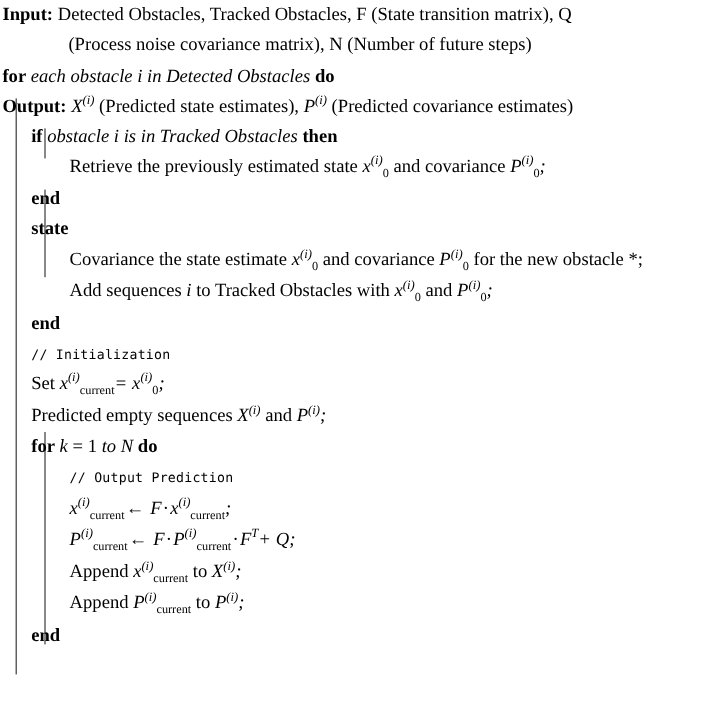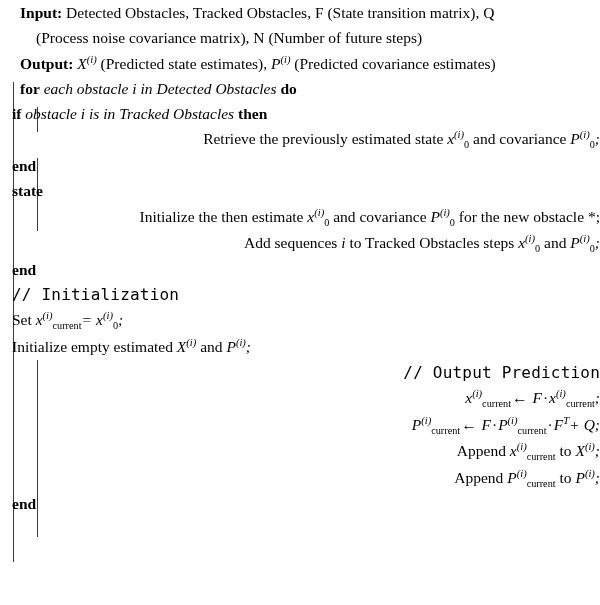--- a/index.html
+++ b/index.html
@@ -27,26 +27,26 @@
   .line {
     position: relative;
     height: 25.3px;
     line-height: 25.3px;
     white-space: nowrap;
     padding-left: 2px;
   }
   .line.tall { height: 26.5px; line-height: 26.5px; }
 
   
-  .ind0 { padding-left: 20px; }
-  .ind1 { padding-left: 12px; }
-  .ind2 { padding-left: 58px; text-align: right; }
+  .ind0 { padding-left: 2px; }
+  .ind1 { padding-left: 26px; }
+  .ind2 { padding-left: 58px; }
 
   
-  .cont { padding-left: 36px; }
+  .cont { padding-left: 57px; }
 
   
   .guide {
     position: absolute;
     width: 1.4px;
     background: #3a3a3a;
   }
 
   
   b, .kw {
@@ -66,21 +66,21 @@
     font-style: italic;
   }
   sub {
     font-size: 0.66em;
     vertical-align: sub;
     line-height: 0;
     font-style: normal;
   }
   .cmt {
     font-family: "DejaVu Sans Mono", "Liberation Mono", monospace;
-    font-size: 16px;
+    font-size: 11px;
     letter-spacing: 0.2px;
     font-style: normal;
   }
   .op { font-style: normal; padding: 0 1px; }
   .semi { font-style: italic; }
 </style>
 </head>
 <body>
 
 <div id="algo">
@@ -91,68 +91,71 @@
   <div class="guide" style="left:37px; top:360px; height:177px;"></div>
 
   <div class="line ind0">
     <b>Input:</b><span> </span><span>Detected Obstacles, Tracked Obstacles, F (State transition matrix), Q</span>
   </div>
   <div class="line cont">
     <span>(Process noise covariance matrix), N (Number of future steps)</span>
   </div>
 
   <div class="line ind0">
-    <b>Output:</b><span> </span><span class="math">X</span><sup>(i)</sup><span> </span><span>(Predicted state estimates),</span><span> </span><span class="math">P</span><sup>(i)</sup><span> </span><span>(Predicted covariance estimates)</span>
+    <b>for</b><span> </span><span class="it">each obstacle i in Detected Obstacles</span><span> </span><b>do</b>
   </div>
 
   <div class="line ind0">
-    <b>for</b><span> </span><span class="it">each obstacle i in Detected Obstacles</span><span> </span><b>do</b>
+    <b>Output:</b><span> </span><span class="math">X</span><sup>(i)</sup><span> </span><span>(Predicted state estimates),</span><span> </span><span class="math">P</span><sup>(i)</sup><span> </span><span>(Predicted covariance estimates)</span>
   </div>
 
   <div class="line ind1">
     <b>if</b><span> </span><span class="it">obstacle i is in Tracked Obstacles</span><span> </span><b>then</b>
   </div>
 
   <div class="line ind2 tall">
     <span>Retrieve the previously estimated state</span><span> </span><span class="math">x</span><sup>(i)</sup><sub>0</sub><span> </span><span>and covariance</span><span> </span><span class="math">P</span><sup>(i)</sup><sub>0</sub><span class="semi">;</span>
   </div>
 
   <div class="line ind1">
     <b>end</b>
   </div>
 
   <div class="line ind1">
     <b>state</b>
   </div>
 
   <div class="line ind2 tall">
-    <span>Initialize the then estimate</span><span> </span><span class="math">x</span><sup>(i)</sup><sub>0</sub><span> </span><span>and covariance</span><span> </span><span class="math">P</span><sup>(i)</sup><sub>0</sub><span> </span><span>for the new obstacle *;</span>
+    <span>Covariance the state estimate</span><span> </span><span class="math">x</span><sup>(i)</sup><sub>0</sub><span> </span><span>and covariance</span><span> </span><span class="math">P</span><sup>(i)</sup><sub>0</sub><span> </span><span>for the new obstacle *;</span>
   </div>
 
   <div class="line ind2 tall">
-    <span>Add sequences</span><span> </span><span class="it">i</span><span> </span><span>to Tracked Obstacles steps</span><span> </span><span class="math">x</span><sup>(i)</sup><sub>0</sub><span> </span><span>and</span><span> </span><span class="math">P</span><sup>(i)</sup><sub>0</sub><span class="semi">;</span>
+    <span>Add sequences</span><span> </span><span class="it">i</span><span> </span><span>to Tracked Obstacles with</span><span> </span><span class="math">x</span><sup>(i)</sup><sub>0</sub><span> </span><span>and</span><span> </span><span class="math">P</span><sup>(i)</sup><sub>0</sub><span class="semi">;</span>
   </div>
 
   <div class="line ind1">
     <b>end</b>
   </div>
 
   <div class="line ind1">
     <span class="cmt">// Initialization</span>
   </div>
 
   <div class="line ind1 tall">
     <span>Set</span><span> </span><span class="math">x</span><sup>(i)</sup><sub>current</sub><span class="op">=</span><span> </span><span class="math">x</span><sup>(i)</sup><sub>0</sub><span class="semi">;</span>
   </div>
 
 
   <div class="line ind1 tall">
-    <span>Initialize empty estimated</span><span> </span><span class="math">X</span><sup>(i)</sup><span> </span><span>and</span><span> </span><span class="math">P</span><sup>(i)</sup><span class="semi">;</span>
+    <span>Predicted empty sequences</span><span> </span><span class="math">X</span><sup>(i)</sup><span> </span><span>and</span><span> </span><span class="math">P</span><sup>(i)</sup><span class="semi">;</span>
   </div>
 
+  <div class="line ind1">
+    <b>for</b><span> </span><span class="math">k</span><span> </span><span>= 1</span><span> </span><span class="it">to</span><span> </span><span class="math">N</span><span> </span><b>do</b>
+  </div>
 
   <div class="line ind2">
     <span class="cmt">// Output Prediction</span>
   </div>
 
   <div class="line ind2 tall">
     <span class="math">x</span><sup>(i)</sup><sub>current</sub><span class="op">←</span><span> </span><span class="math">F</span><span class="op">·</span><span class="math">x</span><sup>(i)</sup><sub>current</sub><span class="semi">;</span>
   </div>
 
 

